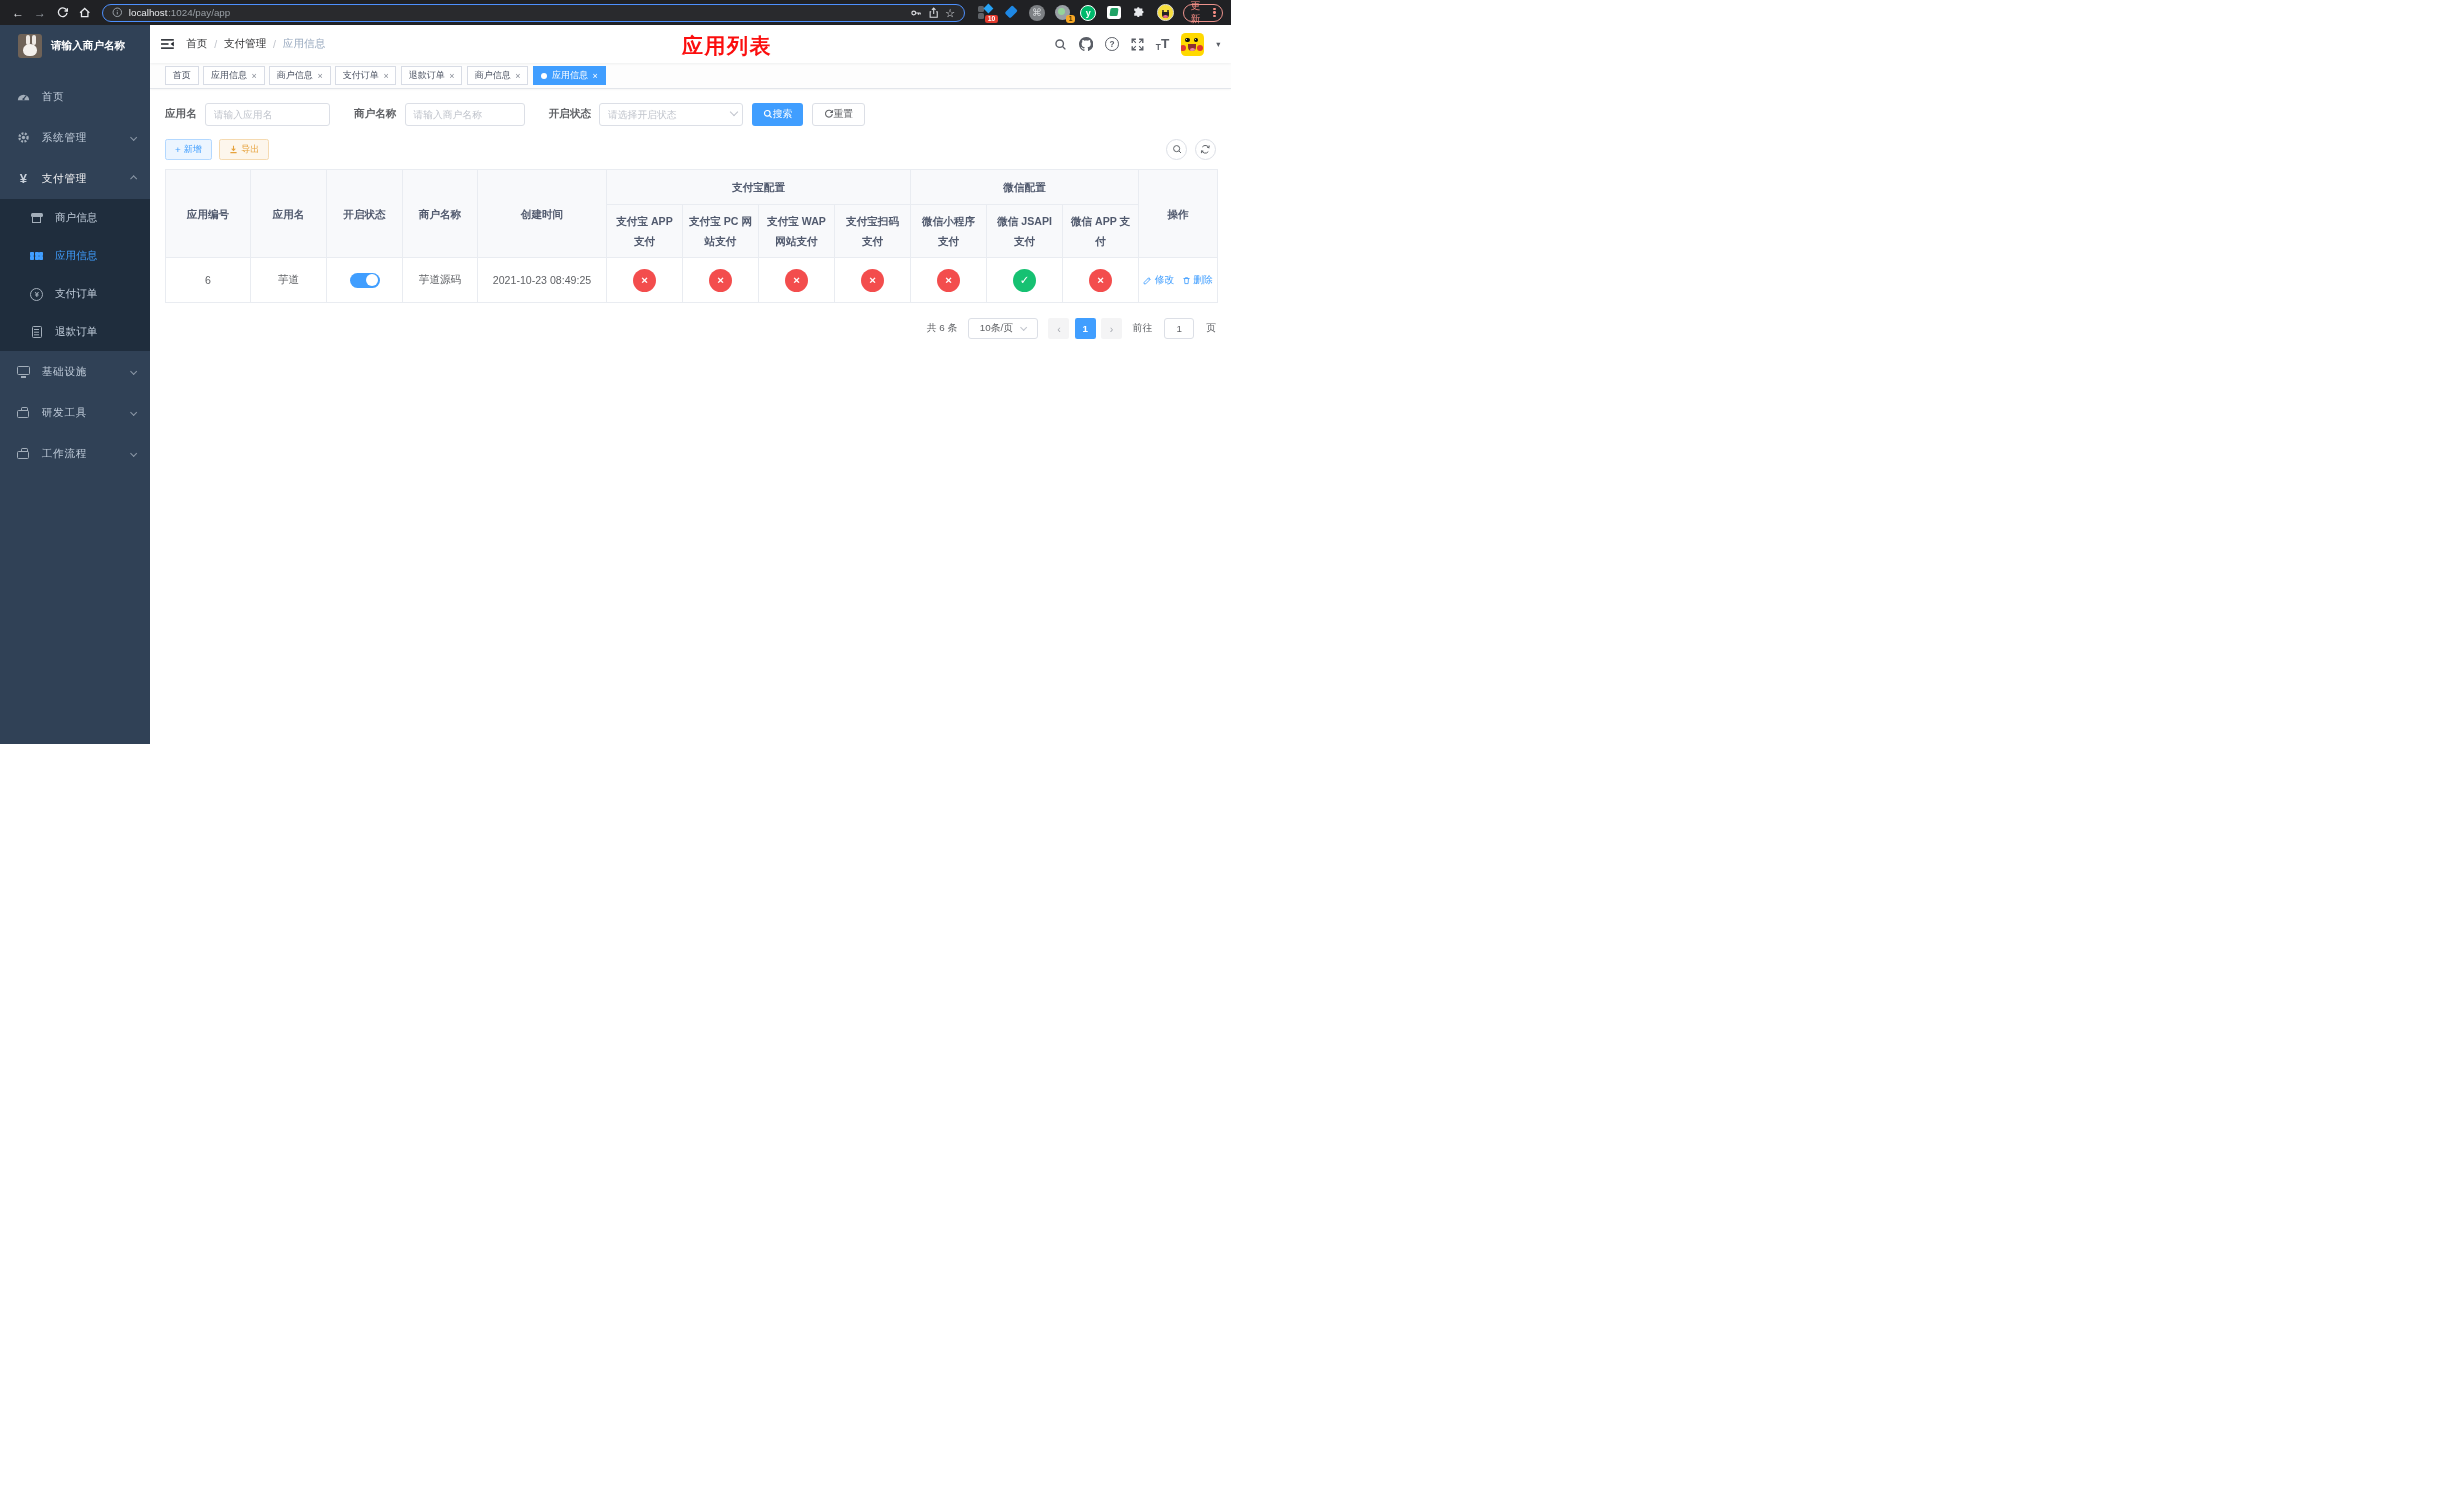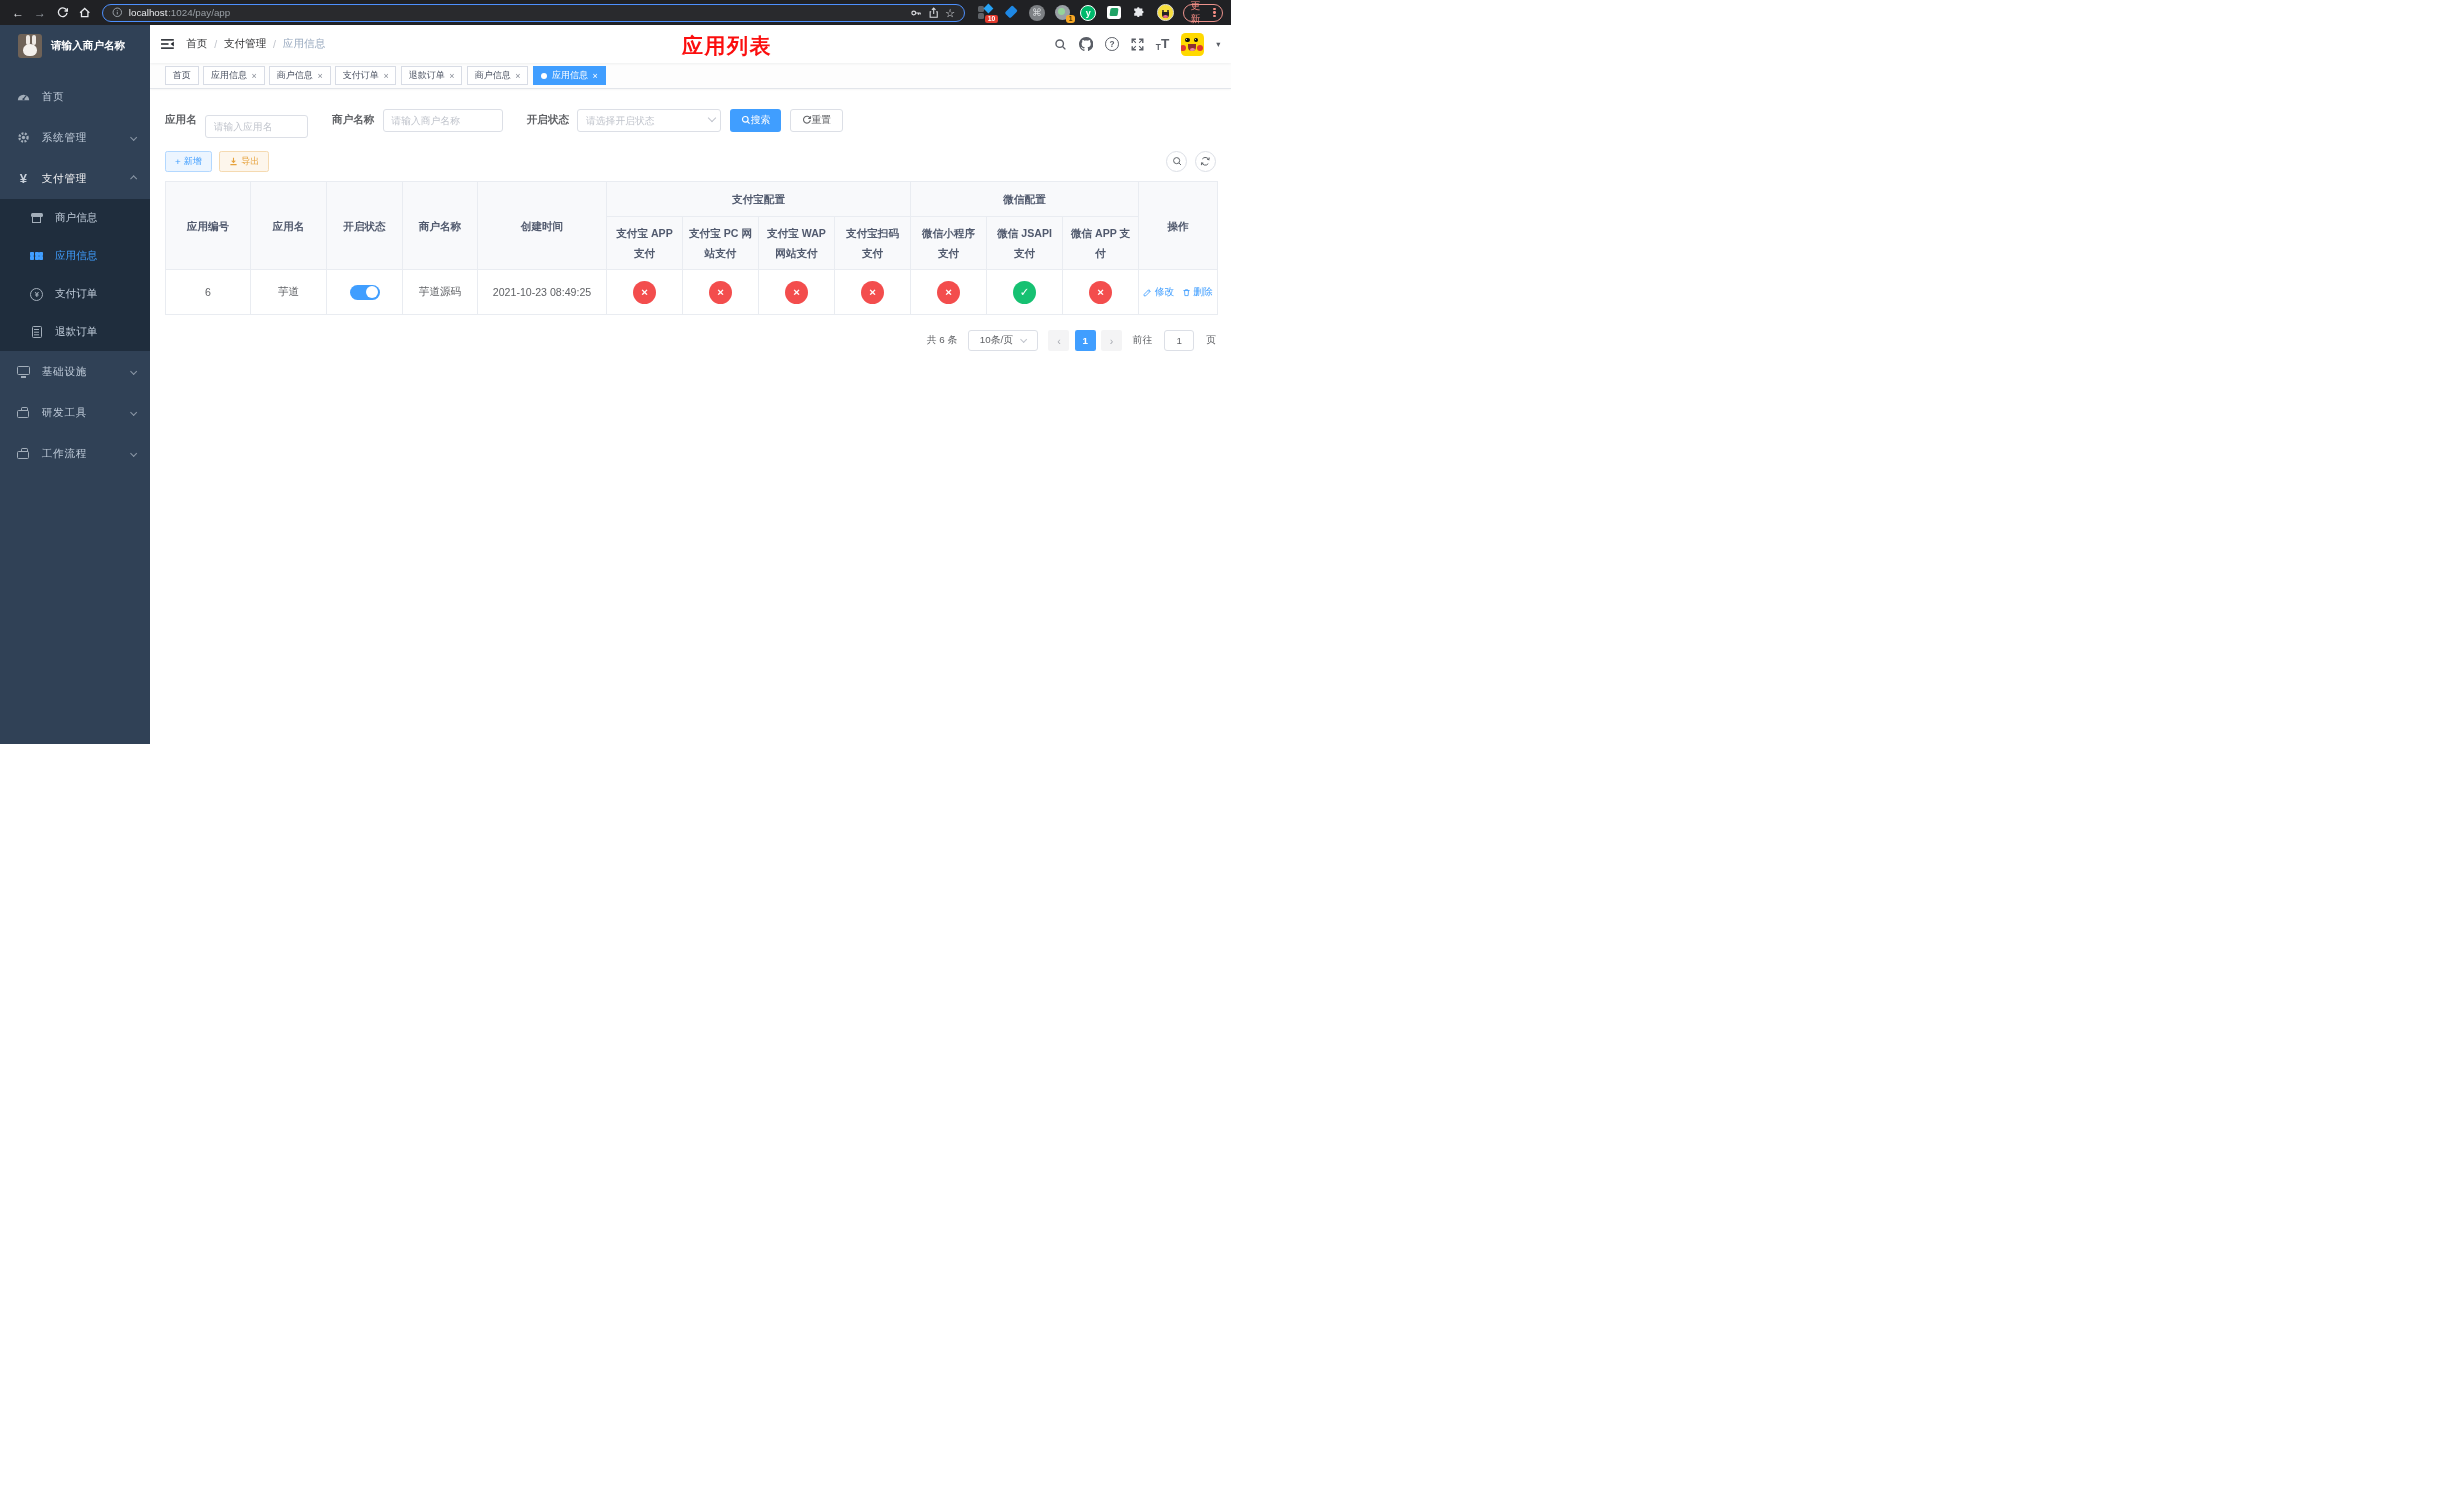--- a/index.html
+++ b/index.html
@@ -124,21 +124,21 @@
   .tag.active .x { color:#fff; }
   .tag.active::before { content:''; width:6px; height:6px; border-radius:50%; background:#fff; margin-right:1.5px;}
 
   
   .content { position:absolute; left:150px; top:89px; right:0; bottom:0; background:#fff; padding:13.6px 15px; }
   .filters { display:flex; align-items:center; }
   .f-label { font-size:10.6px; font-weight:700; color:#606266; margin-right:8.3px; white-space:nowrap;}
   .inp { height:23px; border:0.8px solid #dcdfe6; border-radius:3px; padding:0 7.6px; font-size:9.8px; color:#606266;
     outline:none; font-family:inherit;}
   .inp::placeholder { color:#c0c4cc; }
-  .w-app { width:103px; margin-right:24px;margin-top:12px; }
+  .w-app { width:125px; margin-right:24px; }
   .w-mer { width:120px; margin-right:24px; }
   .selbox { position:relative; width:144px; margin-right:9px;}
   .selbox .inp { width:100%; padding-right:19.7px;}
   .selbox .caret2 { position:absolute; right:6.8px; top:6.8px; width:6px; height:6px; border-right:1.1px solid #c0c4cc;
     border-bottom:1.1px solid #c0c4cc; transform:rotate(45deg); pointer-events:none;}
   .btn { height:23px; border-radius:3px; border:none; display:inline-flex; align-items:center; gap:0;
     font-size:9.8px; padding:0 10.6px; cursor:pointer; font-family:inherit;}
   .btn-search { background:#409eff; color:#fff; margin-right:9px;}
   .btn-reset { background:#fff; color:#606266; border:0.8px solid #dcdfe6; }
   .toolbar { margin-top:13px; display:flex; align-items:center; gap:7.6px; }

